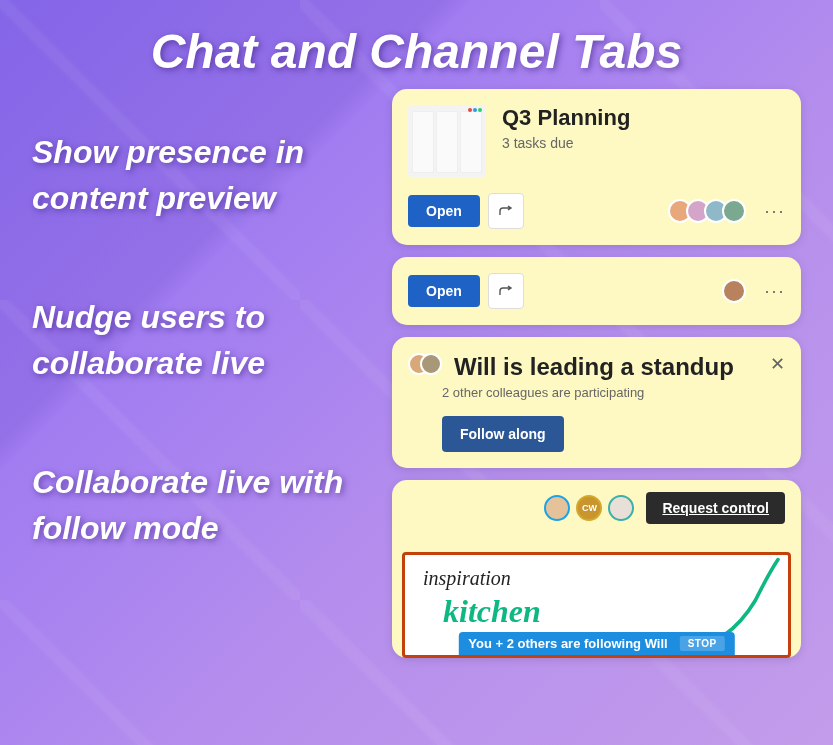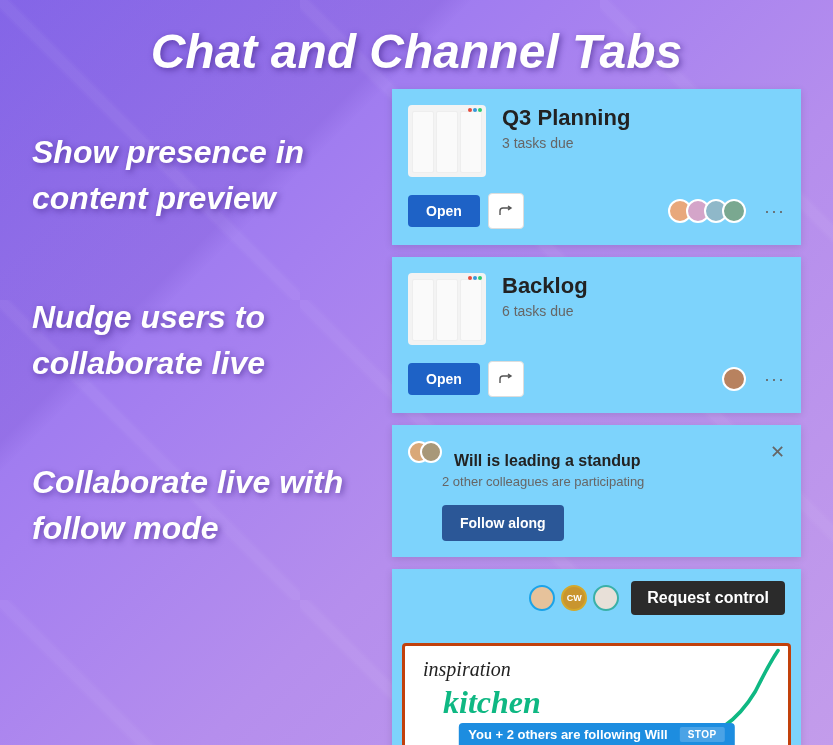--- a/index.html
+++ b/index.html
@@ -48,22 +48,22 @@
       text-shadow: 2px 2px 6px rgba(60,30,130,0.6);
       margin-bottom: 72px;
     }
     .right {
       flex: 1;
       display: flex;
       flex-direction: column;
       gap: 12px;
     }
     .card {
-      background: #7dd3fc;
-      border-radius: 0;
+      background: #fef9c3;
+      border-radius: 15px;
       padding: 16px;
       box-shadow: 0 2px 8px rgba(0,0,0,0.12);
     }
     .card-top {
       display: flex;
       gap: 16px;
       margin-bottom: 16px;
     }
     .thumb {
       width: 78px;
@@ -150,24 +150,23 @@
       gap: 12px;
       align-items: flex-start;
     }
     .standup-avatars {
       display: flex;
       flex-shrink: 0;
     }
     .standup-avatars .avatar { width: 22px; height: 22px; margin-left: -10px; }
     .standup-avatars .avatar:first-child { margin-left: 0; }
     .standup-title {
-      font-size: 16px;
+      font-size: 24px;
       font-weight: 700;
       color: #222;
-      margin-top: 11px;
     }
     .standup-sub {
       font-size: 13px;
       color: #666;
       margin-top: 4px;
       margin-left: 34px;
     }
     .close-x {
       margin-left: auto;
       cursor: pointer;
@@ -202,23 +201,24 @@
       background: #ddd;
       display: flex; align-items: center; justify-content: center;
       font-size: 9px; font-weight: 700;
     }
     .btn-dark {
       background: #2b2b2b;
       color: #fff;
       border: none;
       border-radius: 4px;
       padding: 8px 16px;
-      font-size: 16px;
-      font-weight: 600;
-      cursor: pointer;
+      font-size: 14px;
+      font-weight: 600;
+      cursor: pointer;
+      text-decoration: underline;
     }
     .canvas {
       border: 3px solid #c2410c;
       border-radius: 4px;
       background: #fff;
       height: 106px;
       position: relative;
       overflow: hidden;
     }
     .handwriting1 {
@@ -316,36 +316,20 @@
           <div class="avatar" style="background:#e8a87c"></div>
           <div class="avatar" style="background:#d4a5c9"></div>
           <div class="avatar" style="background:#8fb8c9"></div>
           <div class="avatar" style="background:#7aa890"></div>
         </div>
         <div class="more">···</div>
       </div>
     </div>
 
     <div class="card">
-      <div class="card-top">
-        <div class="thumb">
-          <div class="thumb-col"></div>
-            <div class="thumb-col"></div>
-            <div class="thumb-col"></div>
-          <div class="thumb-dots">
-              <div class="thumb-dot" style="background:#e74c3c"></div>
-              <div class="thumb-dot" style="background:#3498db"></div>
-              <div class="thumb-dot" style="background:#2ecc71"></div>
-            </div>
-        </div>
-        <div>
-          <div class="card-title">Backlog</div>
-          <div class="card-sub">6 tasks due</div>
-        </div>
-      </div>
       <div class="card-bottom">
         <button class="btn-primary">Open</button>
         <button class="btn-icon">
           <svg width="16" height="16" viewBox="0 0 16 16" fill="none" stroke="#555" stroke-width="1.4">
               <path d="M10 3 L13 5 L10 7 M13 5 H5 C3 5 2 6 2 8 V12"></path>
             </svg>
         </button>
         <div class="spacer"></div>
         <div class="avatars">
           <div class="avatar" style="background:#b8825f"></div>

